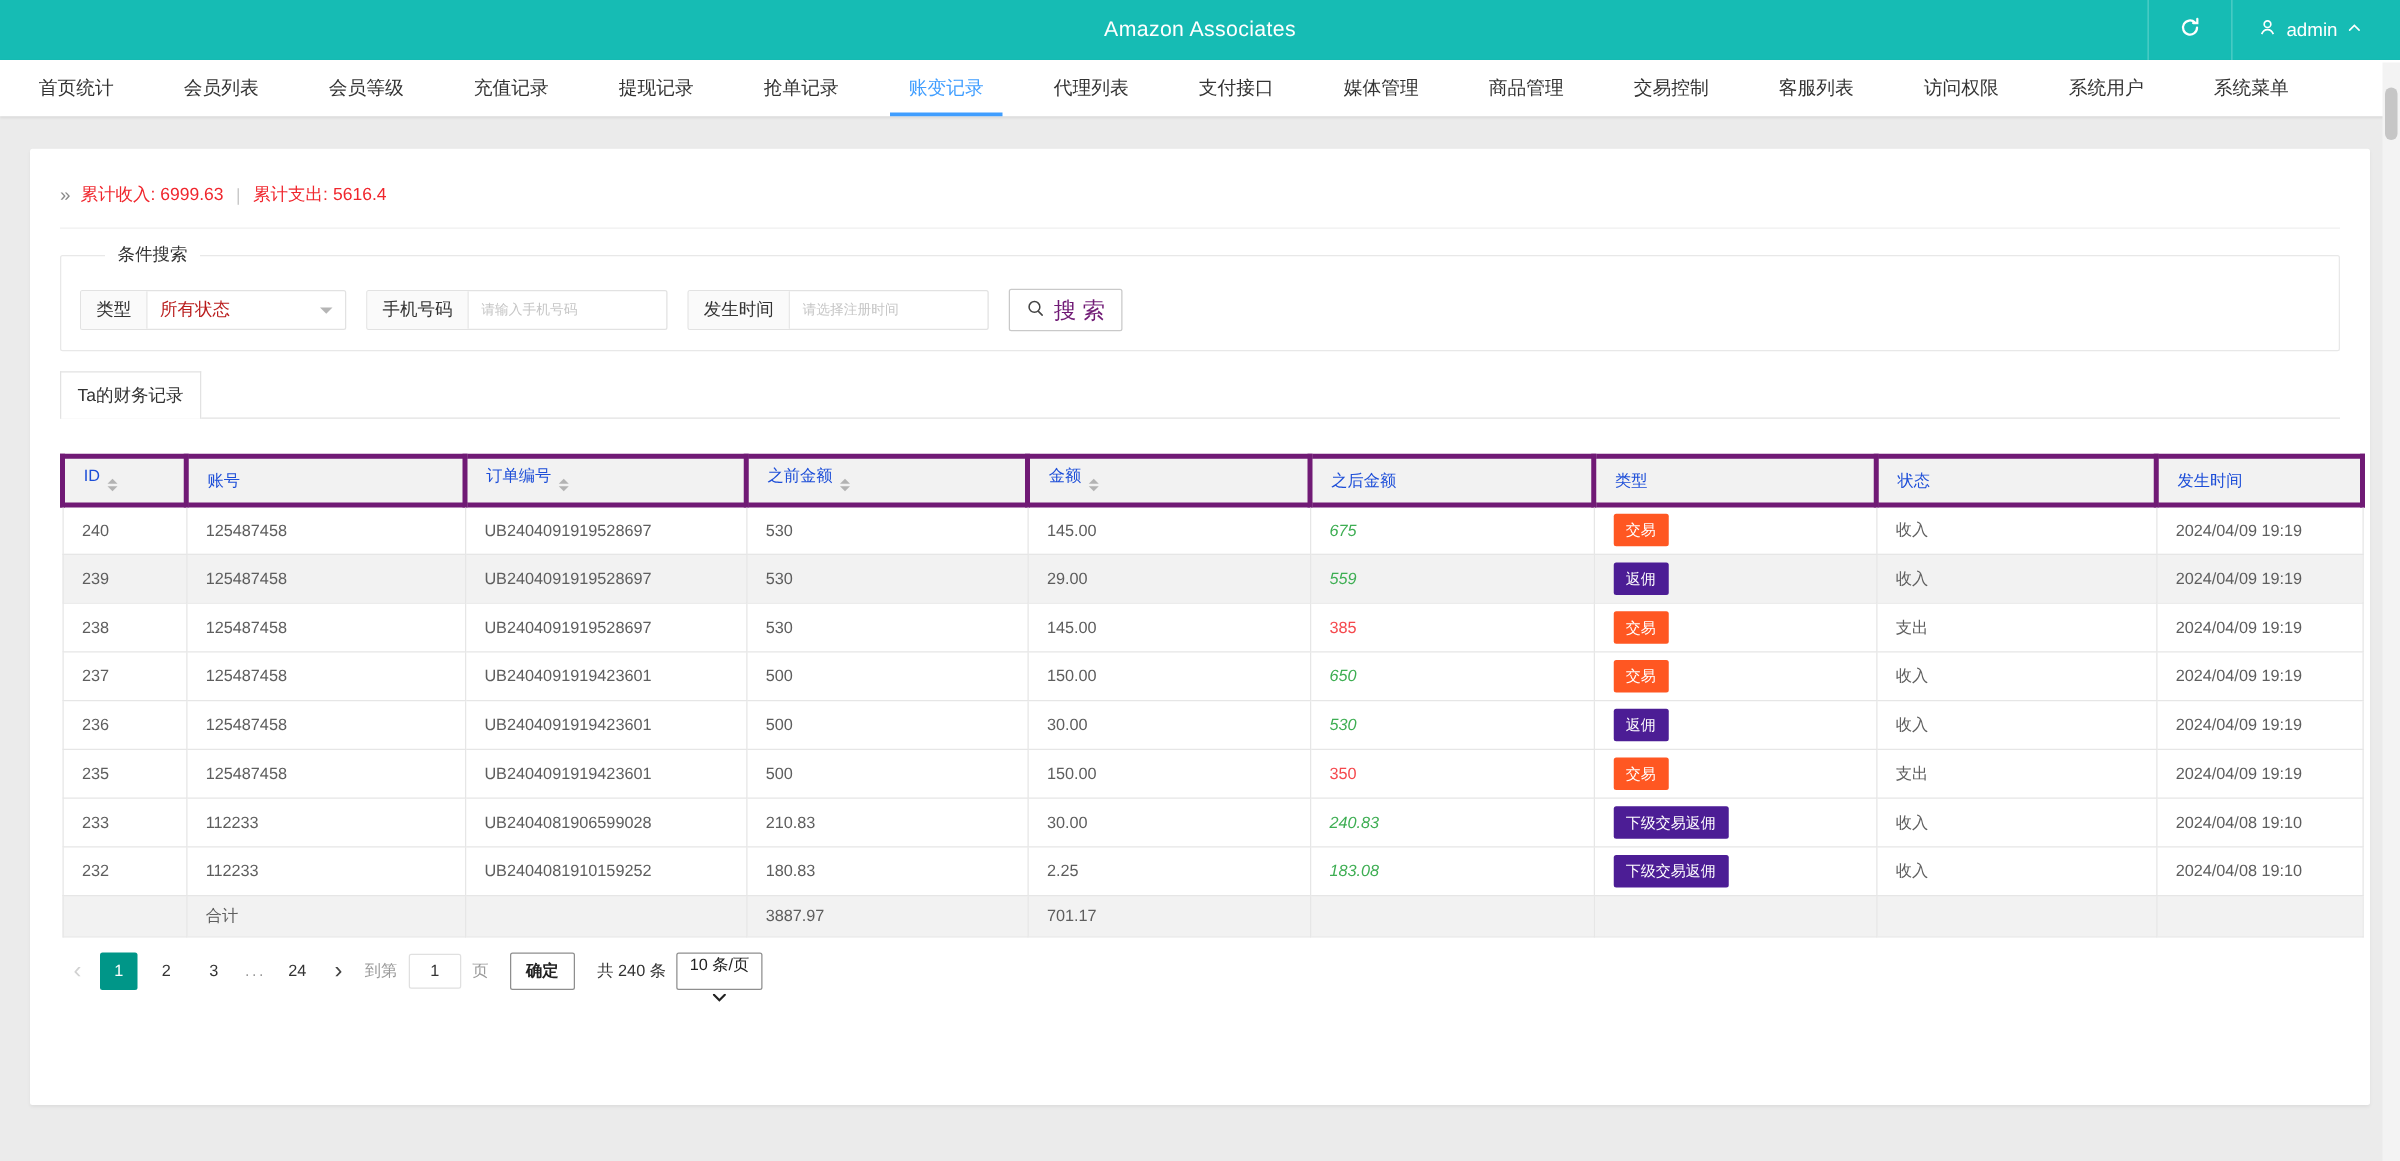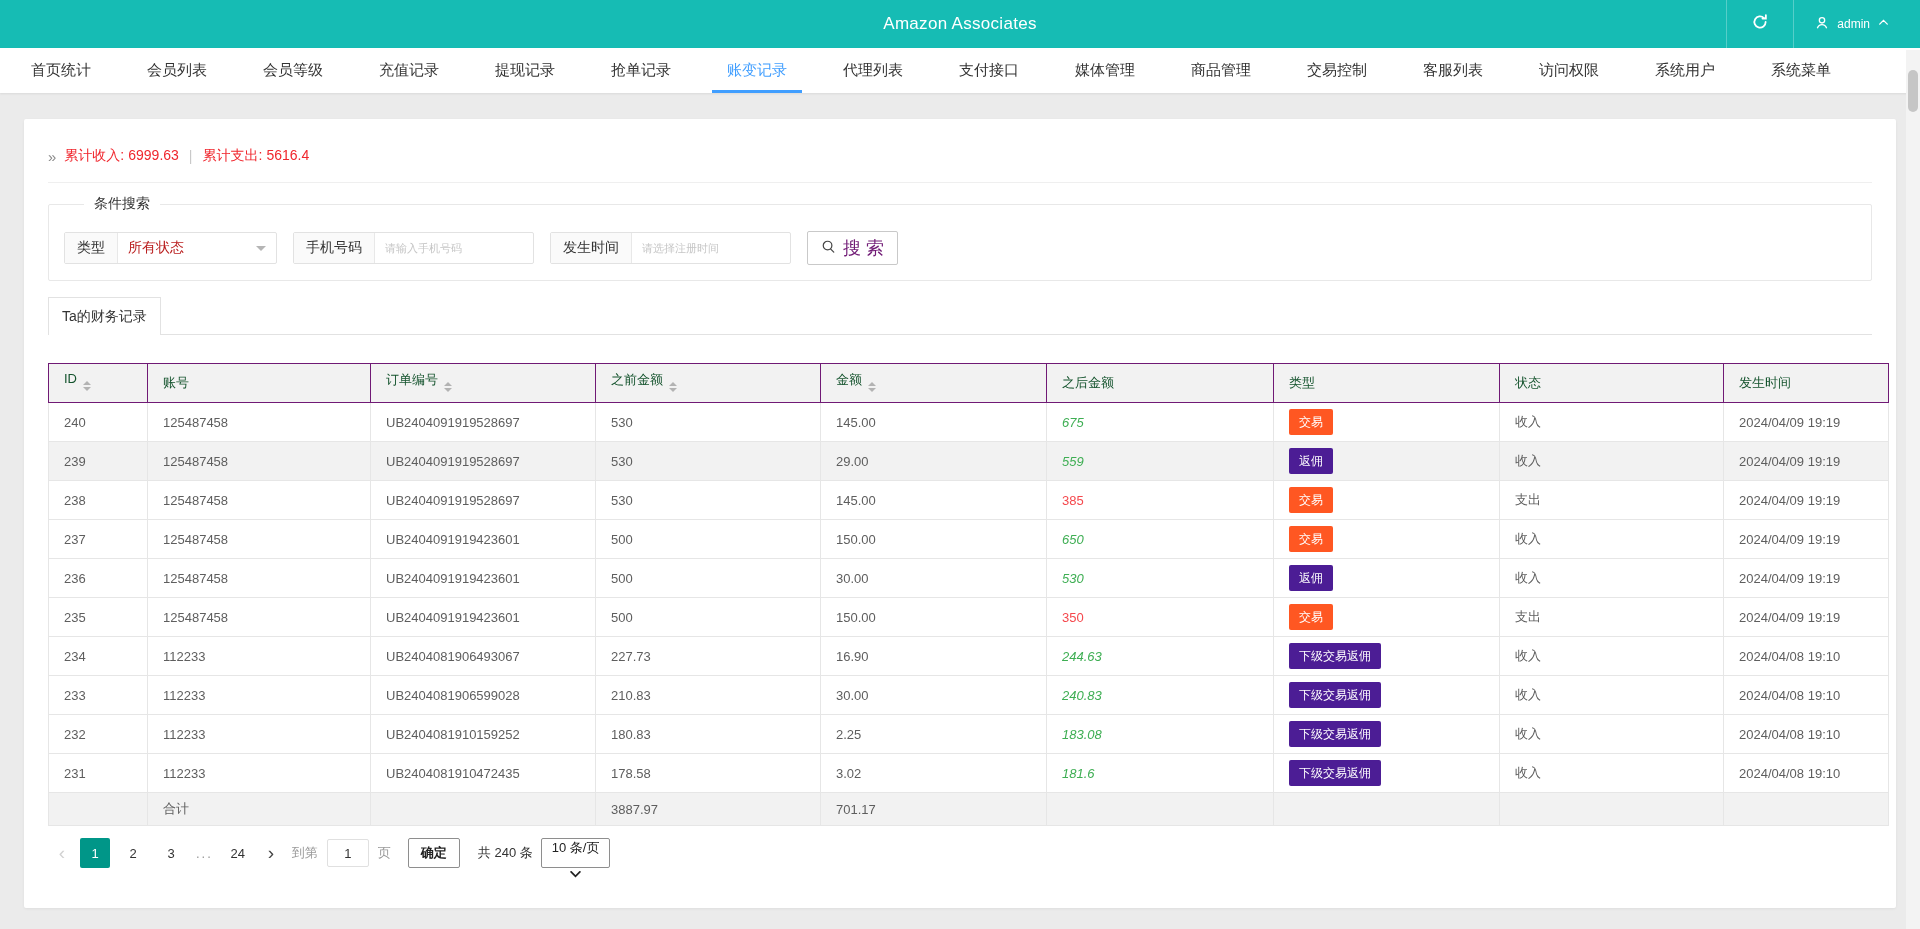--- a/index.html
+++ b/index.html
@@ -21,21 +21,21 @@
     color: #fff; font-size: 17px; font-weight: 500; letter-spacing: .3px;
   }
   .header-right { margin-left: auto; display: flex; height: 100%; position: relative; z-index: 2; }
   .header-btn {
     width: 68px; display: flex; align-items: center; justify-content: center;
     border-left: 1px solid rgba(255,255,255,.28); border-right: 1px solid rgba(255,255,255,.28);
     cursor: pointer;
   }
   .header-user {
     display: flex; align-items: center; gap: 7px; padding: 0 30px 0 20px;
-    color: #fff; font-size: 12px; cursor: pointer;
+    color: #fff; font-size: 15px; cursor: pointer;
   }
   
   .main-nav {
     height: 45px; background: #fff; display: flex; align-items: stretch;
     padding-left: 3px; box-shadow: 0 1px 2px rgba(0,0,0,.08); position: relative;
   }
   .nav-item {
     padding: 0 28px; display: flex; align-items: center;
     font-size: 15px; color: #333; cursor: pointer; position: relative; white-space: nowrap;
   }
@@ -91,21 +91,21 @@
     border: 1px solid #e2e2e2; border-bottom: none; background: #fff;
     font-size: 14px; color: #333; margin-bottom: -1px; cursor: pointer;
   }
   
   table.data-table {
     width: 100%; border-collapse: collapse; margin-top: 28px;
     table-layout: fixed; font-size: 13px; color: #5e5e5e;
   }
   .data-table th {
     background: #f2f2f2; height: 39px; text-align: left; padding-left: 15px;
-    font-weight: 400; color: #14532d; border: 1px solid #701a75;
+    font-weight: 400; color: #1d4ed8; border: 4px solid #701a75;
   }
   .data-table td { height: 39px; padding-left: 15px; border: 1px solid #e6e6e6; background: #fff; }
   .data-table tr.highlight td { background: #f2f2f2; }
   .data-table tfoot td { height: 33px; background: #f2f2f2; }
   .sort { display: inline-flex; flex-direction: column; margin-left: 6px; vertical-align: -2px; cursor: pointer; }
   .sort i { width: 0; height: 0; border: 4px solid transparent; display: block; }
   .sort .up { border-bottom-color: #b3b3b3; margin-bottom: 2px; }
   .sort .down { border-top-color: #b3b3b3; }
   .val-green { color: #3eae53; font-style: italic; }
   .val-red { color: #f5484d; }
@@ -347,59 +347,37 @@
             <td>125487458</td>
             <td>UB2404091919423601</td>
             <td>500</td>
             <td>150.00</td>
             <td class="val-red">350</td>
             <td><span class="badge orange">交易</span></td>
             <td>支出</td>
             <td>2024/04/09 19:19</td>
           </tr>
           <tr>
-            <td>234</td>
-            <td>112233</td>
-            <td>UB2404081906493067</td>
-            <td>227.73</td>
-            <td>16.90</td>
-            <td class="val-green">244.63</td>
-            <td><span class="badge blue">下级交易返佣</span></td>
-            <td>收入</td>
-            <td>2024/04/08 19:10</td>
-          </tr>
-          <tr>
             <td>233</td>
             <td>112233</td>
             <td>UB2404081906599028</td>
             <td>210.83</td>
             <td>30.00</td>
             <td class="val-green">240.83</td>
             <td><span class="badge blue">下级交易返佣</span></td>
             <td>收入</td>
             <td>2024/04/08 19:10</td>
           </tr>
           <tr>
             <td>232</td>
             <td>112233</td>
             <td>UB2404081910159252</td>
             <td>180.83</td>
             <td>2.25</td>
             <td class="val-green">183.08</td>
-            <td><span class="badge blue">下级交易返佣</span></td>
-            <td>收入</td>
-            <td>2024/04/08 19:10</td>
-          </tr>
-          <tr>
-            <td>231</td>
-            <td>112233</td>
-            <td>UB2404081910472435</td>
-            <td>178.58</td>
-            <td>3.02</td>
-            <td class="val-green">181.6</td>
             <td><span class="badge blue">下级交易返佣</span></td>
             <td>收入</td>
             <td>2024/04/08 19:10</td>
           </tr>
         </tbody>
       <tfoot>
         <tr>
           <td></td>
           <td>合计</td>
           <td></td>

